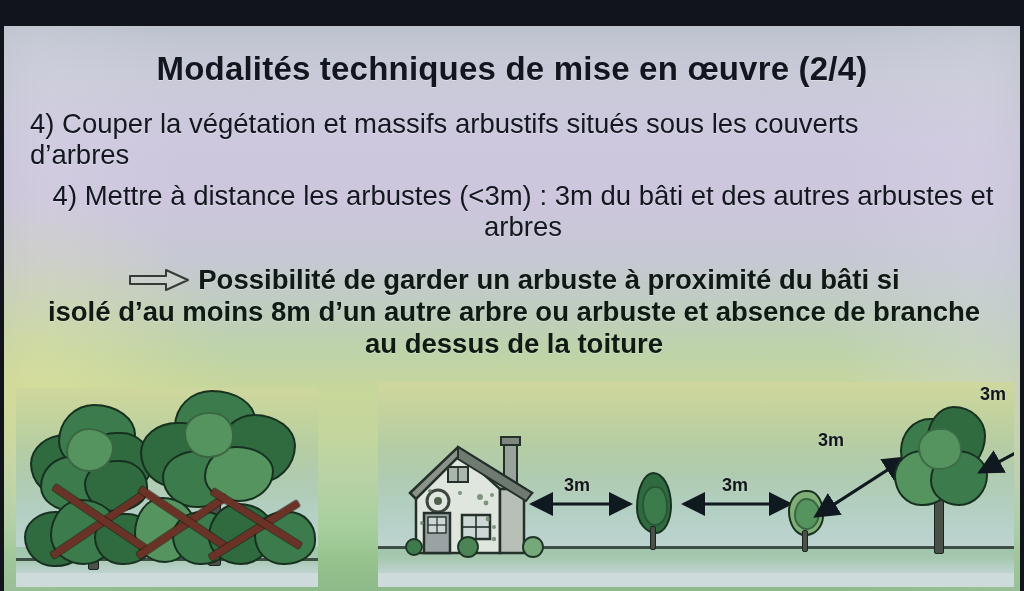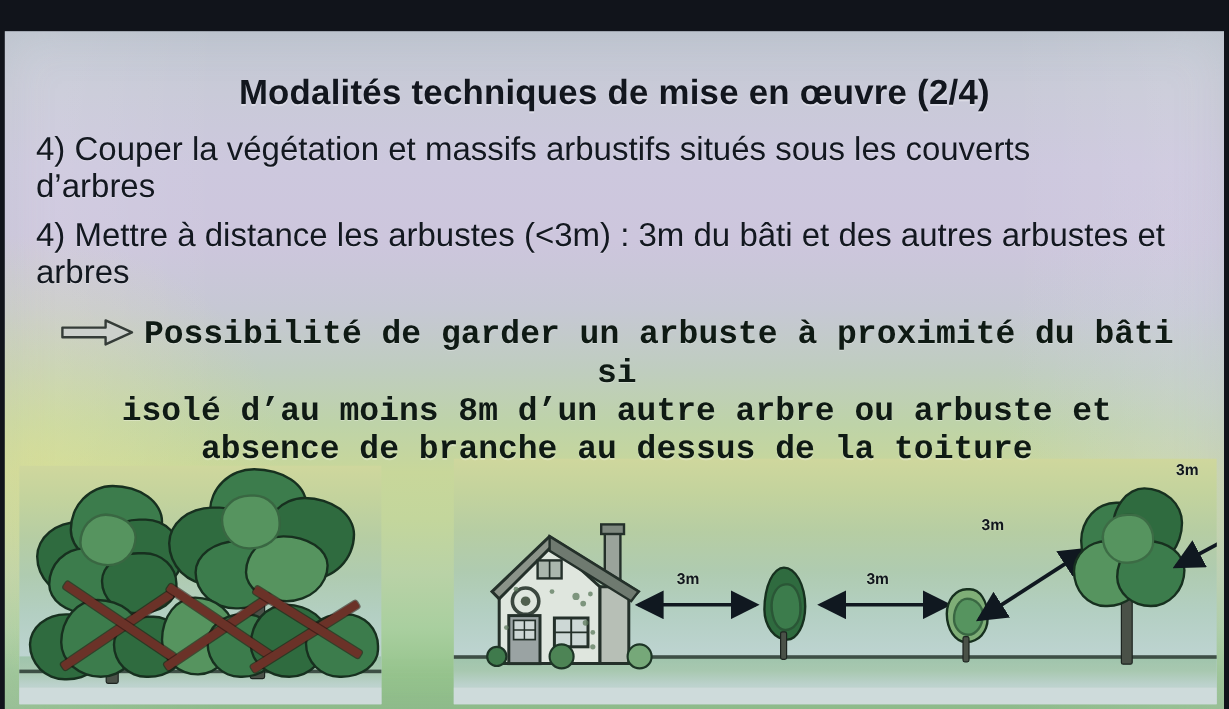--- a/index.html
+++ b/index.html
@@ -33,32 +33,30 @@
     content:"";position:absolute;inset:0;pointer-events:none;
     background:
       radial-gradient(ellipse 300px 260px at 2% 62%, rgba(226,226,140,.45), rgba(226,226,140,0) 70%),
       radial-gradient(ellipse 260px 300px at 99% 55%, rgba(205,206,226,.35), rgba(205,206,226,0) 70%),
       linear-gradient(90deg, rgba(255,255,255,.10), rgba(255,255,255,0) 18%, rgba(255,255,255,0) 82%, rgba(255,255,255,.10));
   }
   .txtlayer{position:absolute;left:0;top:0;right:0;bottom:0;z-index:5;}
 
   .title{
     position:absolute;top:24px;left:0;width:100%;text-align:center;
-    font-size:29px;font-weight:bold;color:#12161e;letter-spacing:.2px;
+    font-size:33px;font-weight:bold;color:#12161e;letter-spacing:.2px;
     text-shadow:0 1px 0 rgba(255,255,255,.35);
-    margin-top:12px;
   }
   .para{position:absolute;color:#131820;font-size:27.5px;line-height:1.14;text-shadow:0 1px 0 rgba(255,255,255,.3);}
   .p1{left:26px;top:82px;width:870px;}
-  .p2{left:26px;top:154px;width:950px;}
+  .p2{left:44px;top:154px;width:950px;text-align:center;}
   .concl{
     position:absolute;left:40px;top:238px;width:940px;text-align:center;
     font-size:27.5px;font-weight:bold;line-height:1.16;color:#0f1a14;
     text-shadow:0 1px 0 rgba(255,255,255,.3);
-    font-family:Liberation Mono, monospace;
   }
   .concl .l1{display:block;}
   .blockarrow{display:inline-block;vertical-align:-3px;width:62px;height:24px;margin-right:8px;}
 
   
   .panel{position:absolute;overflow:hidden;}
   #panel-left{left:12px;top:362px;width:302px;height:199px;}
   #panel-right{left:374px;top:356px;width:636px;height:205px;}
   .sky{position:absolute;inset:0;
     background:linear-gradient(180deg,#cfd79d 0%,#c3d39d 14%,#b6cda3 30%,#afcbb0 46%,#b3cfc2 62%,#bcd3cf 78%,#c3d6d6 100%);}
@@ -76,21 +74,21 @@
   .c-lite{background:#56945f;}
   .c-pale{background:#7fae77;}
 
   .blob{position:absolute;border-radius:50% 45% 52% 48% / 48% 52% 45% 55%;}
   .blob2{position:absolute;border-radius:46% 54% 50% 50% / 55% 45% 55% 45%;}
 
   .shrub{position:absolute;}
 
   .cross{position:absolute;background:#6b3228;border-radius:2px;box-shadow:0 0 0 1px rgba(40,18,14,.55);}
 
-  .arrowlbl{position:absolute;font-size:13px;font-weight:bold;color:#10161c;font-family:"Liberation Sans",sans-serif;
+  .arrowlbl{position:absolute;font-size:18px;font-weight:bold;color:#10161c;font-family:"Liberation Sans",sans-serif;
             text-shadow:0 0 2px rgba(215,225,205,.9);}
 
   svg.arrowsvg{position:absolute;overflow:visible;}
 
   
   #house{position:absolute;}
 </style>
 </head>
 <body>
 

